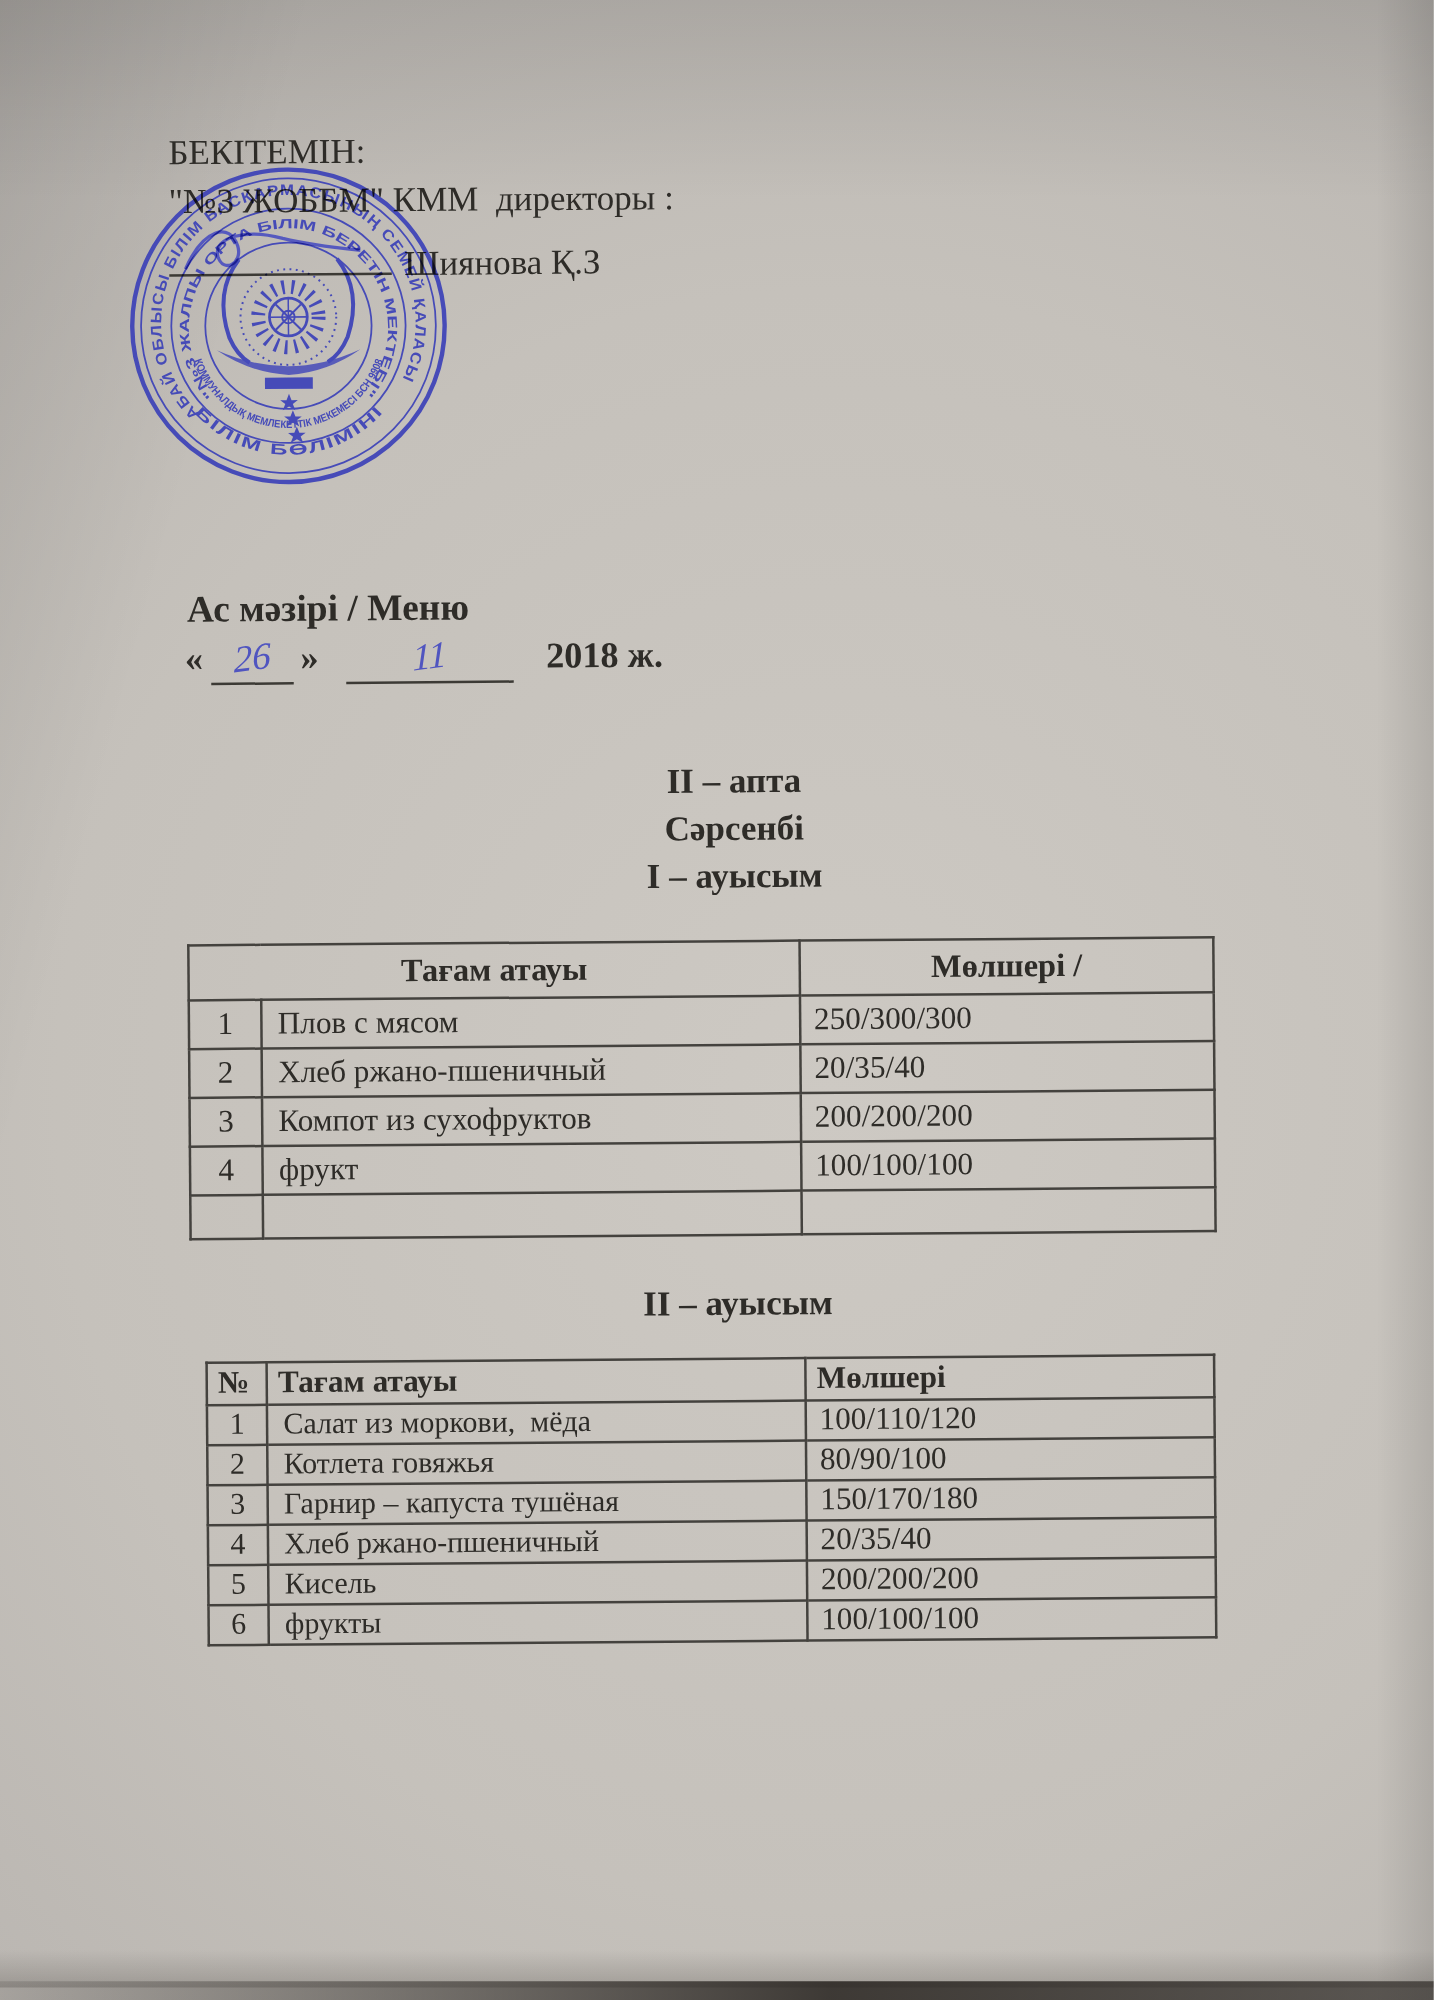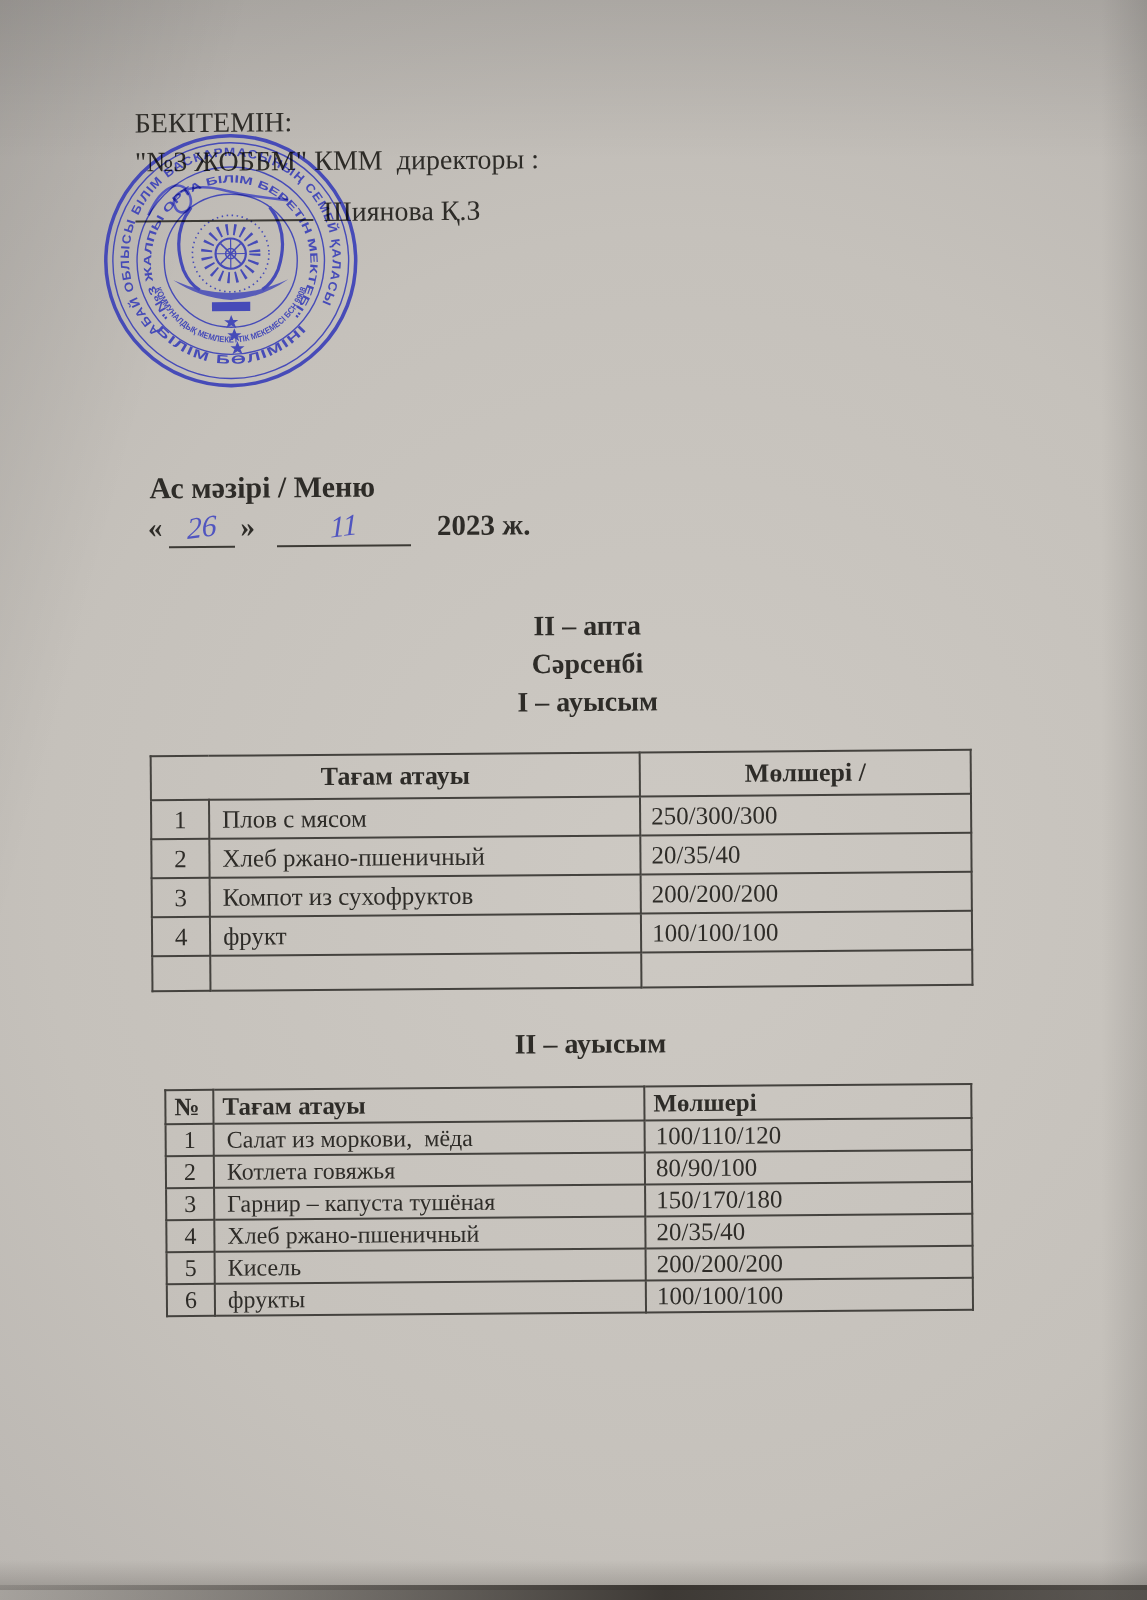--- a/index.html
+++ b/index.html
@@ -138,21 +138,21 @@
   <svg class="signature-svg" width="210" height="70" viewBox="0 0 210 70">
     <path d="M 18 54 C 32 22, 54 16, 60 36 C 64 50, 48 58, 44 44 C 40 28, 68 22, 96 30 C 120 36, 140 38, 158 40" stroke="#4a4fc0" stroke-width="2.6" fill="none" opacity="0.9"></path>
   </svg>
 
   <div class="menu-title">Ас мәзірі / Меню</div>
   <div class="date-row">
     <span>«</span>
     <span class="u u-day"><span class="hand">26</span></span>
     <span>»</span>
     <span class="u u-month"><span class="hand">11</span></span>
-    <span class="year">2023 ж.</span>
+    <span class="year">2018 ж.</span>
   </div>
 
   <div class="center-head h-week">II – апта</div>
   <div class="center-head h-day">Сәрсенбі</div>
   <div class="center-head h-shift1">I – ауысым</div>
 
   <table class="t1">
     <colgroup>
         <col style="width:58px">
         <col style="width:431px">

